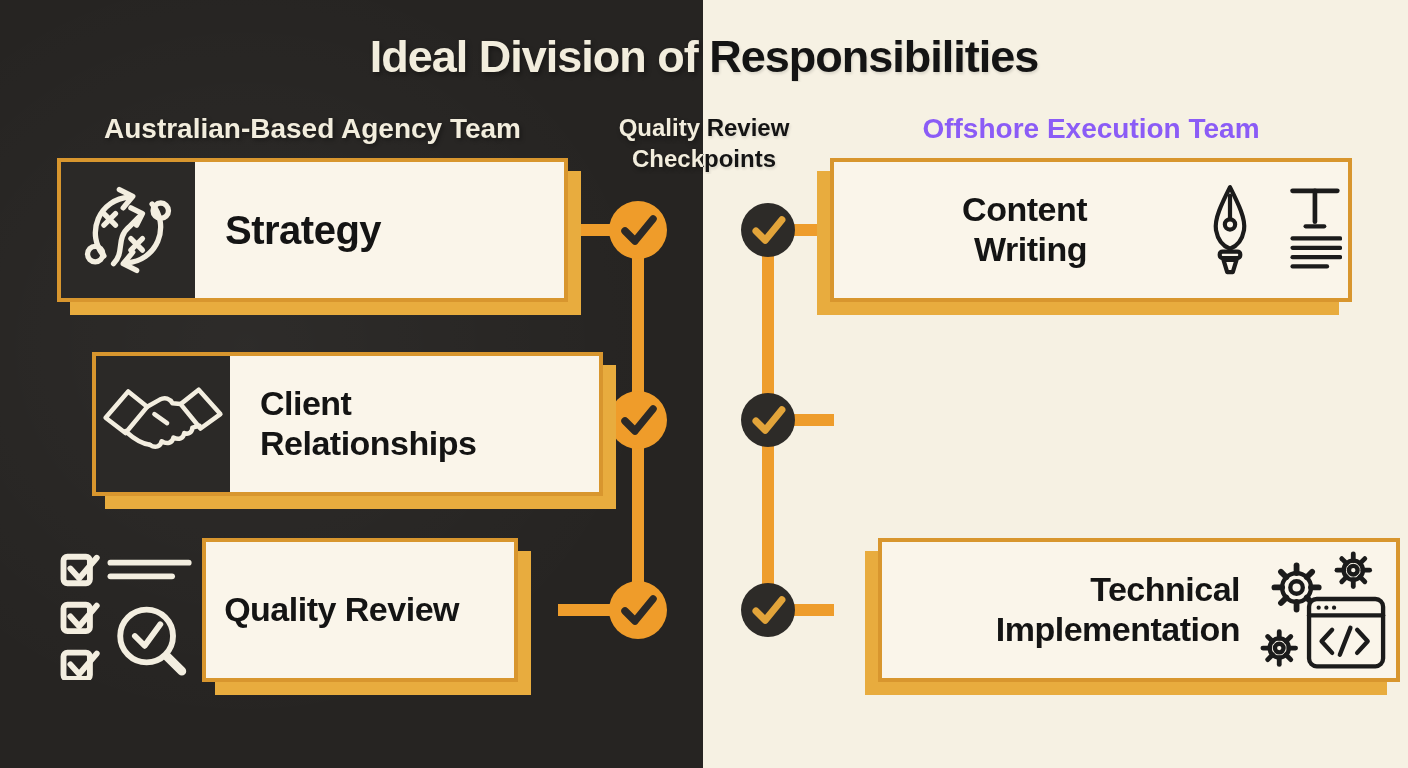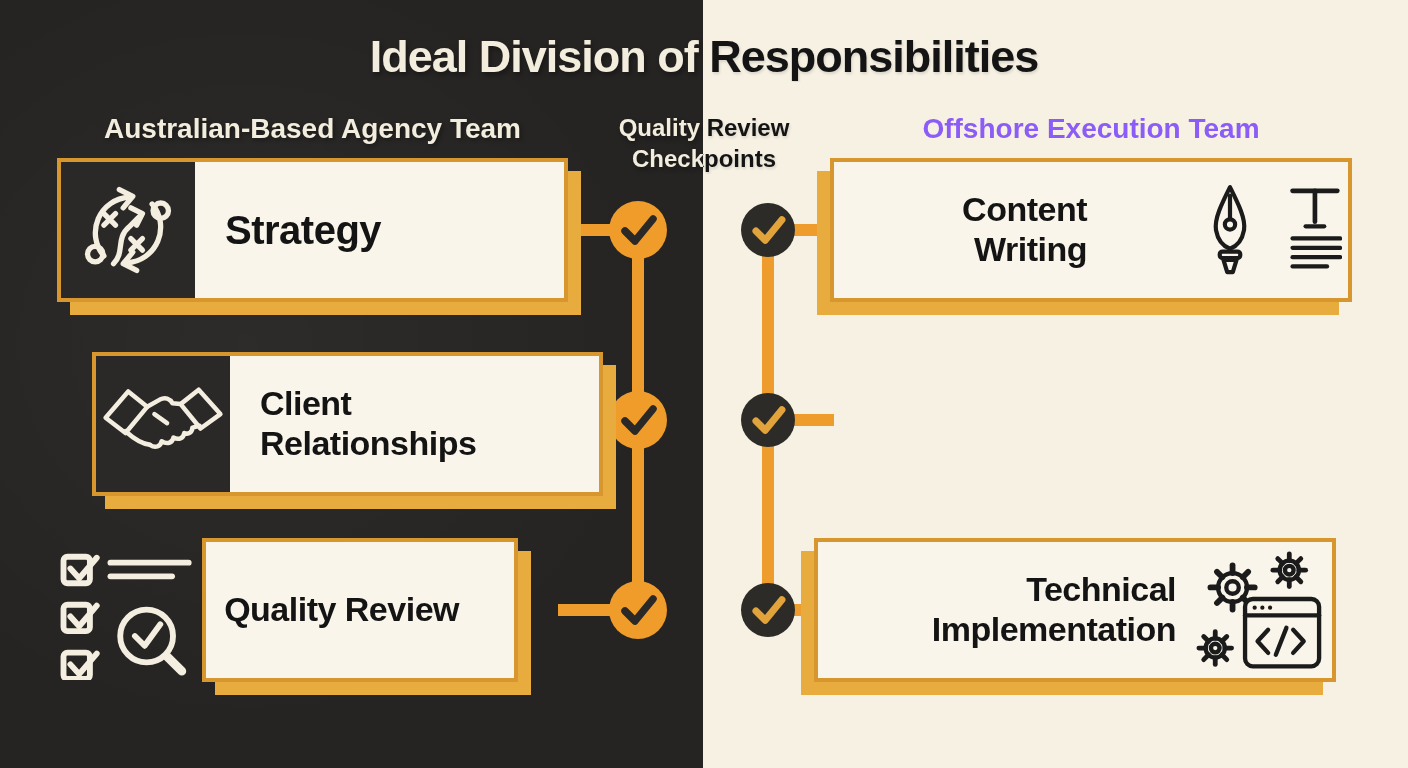--- a/index.html
+++ b/index.html
@@ -168,21 +168,21 @@
         <path d="M111 45 H131"></path>
         <path d="M97 58 H148"></path>
           <path d="M97 68 H148"></path>
           <path d="M97 78 H148"></path>
           <path d="M97 88 H134"></path>
       </svg>
     </div>
   </div>
 
 
-  <div class="box sh-left" style="left:814px;top:538px;width:522px;">
+  <div class="box sh-left" style="left:878px;top:538px;width:522px;">
     <div class="box-label lbl-lg pad-sm w330">Technical Implementation</div>
     <div class="right-icon" style="left:376px;top:7px;">
       <svg width="130" height="125" viewBox="0 0 135 130" fill="none" stroke="#1B1B1B" stroke-width="4.5" stroke-linecap="round" stroke-linejoin="round">
         <circle cx="40" cy="40" r="15"></circle>
           <circle cx="40" cy="40" r="6.5"></circle>
         <g stroke-width="6">
           <path d="M55 40 H63"></path>
             <path d="M25 40 H17"></path>
             <path d="M40 55 V63"></path>
             <path d="M40 25 V17"></path>

